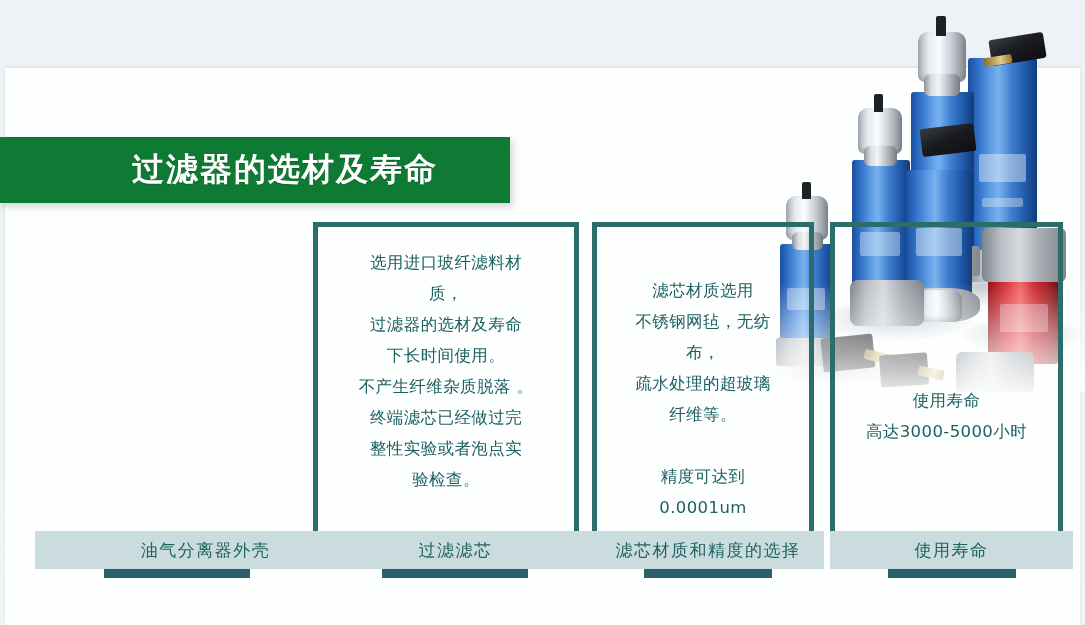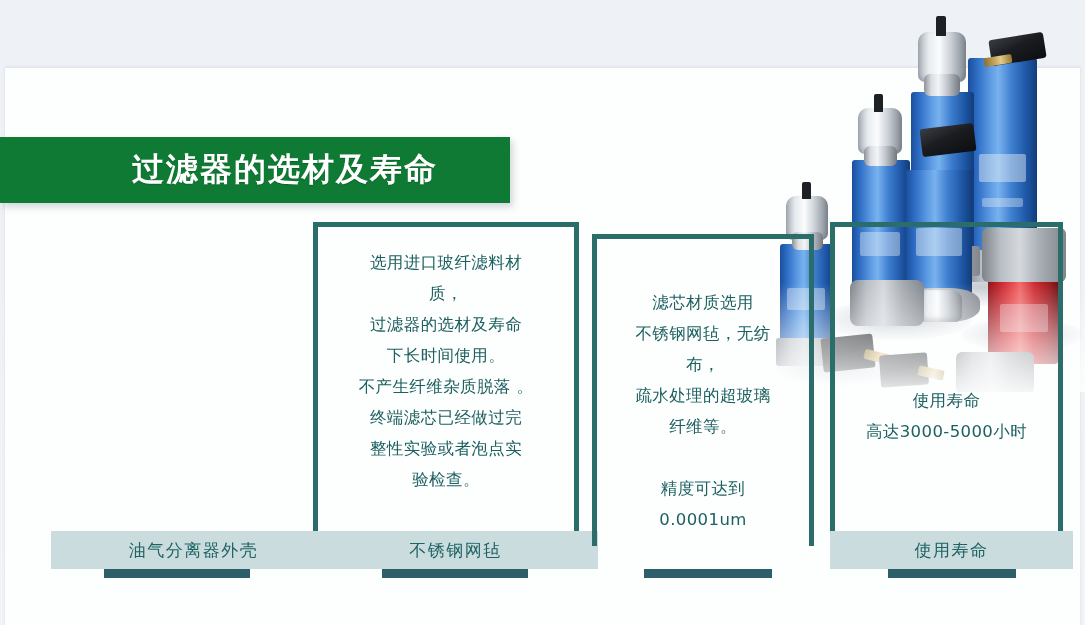--- a/index.html
+++ b/index.html
@@ -216,50 +216,53 @@
     <div class="sol-stem" style="left:152px;top:368px;width:26px;height:10px;transform:rotate(12deg);"></div>
     <div class="metal-base" style="left:84px;top:280px;width:74px;height:46px;border-radius:8px;"></div>
 
     <div class="photo-fade"></div>
   </div>
 
   <div class="title-banner">
     <span class="title-text">过滤器的选材及寿命</span>
   </div>
 
-  <div class="card-footer" style="left:51px;top:531px;width:285px;">
+  <div class="card-footer" style="left:35px;top:531px;width:285px;padding-left:28px;">
     <span class="footer-label">油气分离器外壳</span>
   </div>
   <div class="footer-underline" style="left:104px;top:569px;width:146px;"></div>
 
   <div class="card" style="left:313px;width:266px;height:312px;">
     <div class="card-text" style="top:20px;">选用进口玻纤滤料材
 质，
 过滤器的选材及寿命
 下长时间使用。
 不产生纤维杂质脱落 。
 终端滤芯已经做过完
 整性实验或者泡点实
 验检查。</div>
   </div>
   <div class="card-footer" style="left:313px;top:531px;width:285px;">
-    <span class="footer-label">不锈钢网毡</span>
+    <span class="footer-label">过滤滤芯</span>
   </div>
   <div class="footer-underline" style="left:382px;top:569px;width:146px;"></div>
 
-  <div class="card" style="left:592px;width:222px;height:312px;margin-top:12px;">
+  <div class="card" style="left:592px;width:222px;height:312px;">
     <div class="card-text" style="top:48px;">滤芯材质选用
 不锈钢网毡，无纺
 布，
 疏水处理的超玻璃
 纤维等。
 
 精度可达到
 0.0001um</div>
   </div>
+  <div class="card-footer" style="left:592px;top:531px;width:232px;">
+    <span class="footer-label">滤芯材质和精度的选择</span>
+  </div>
   <div class="footer-underline" style="left:644px;top:569px;width:128px;"></div>
 
   <div class="card" style="left:830px;width:233px;height:312px;">
     <div class="card-text" style="top:158px;">使用寿命
 高达3000-5000小时</div>
   </div>
   <div class="card-footer" style="left:830px;top:531px;width:243px;">
     <span class="footer-label">使用寿命</span>
   </div>
   <div class="footer-underline" style="left:888px;top:569px;width:128px;"></div>

